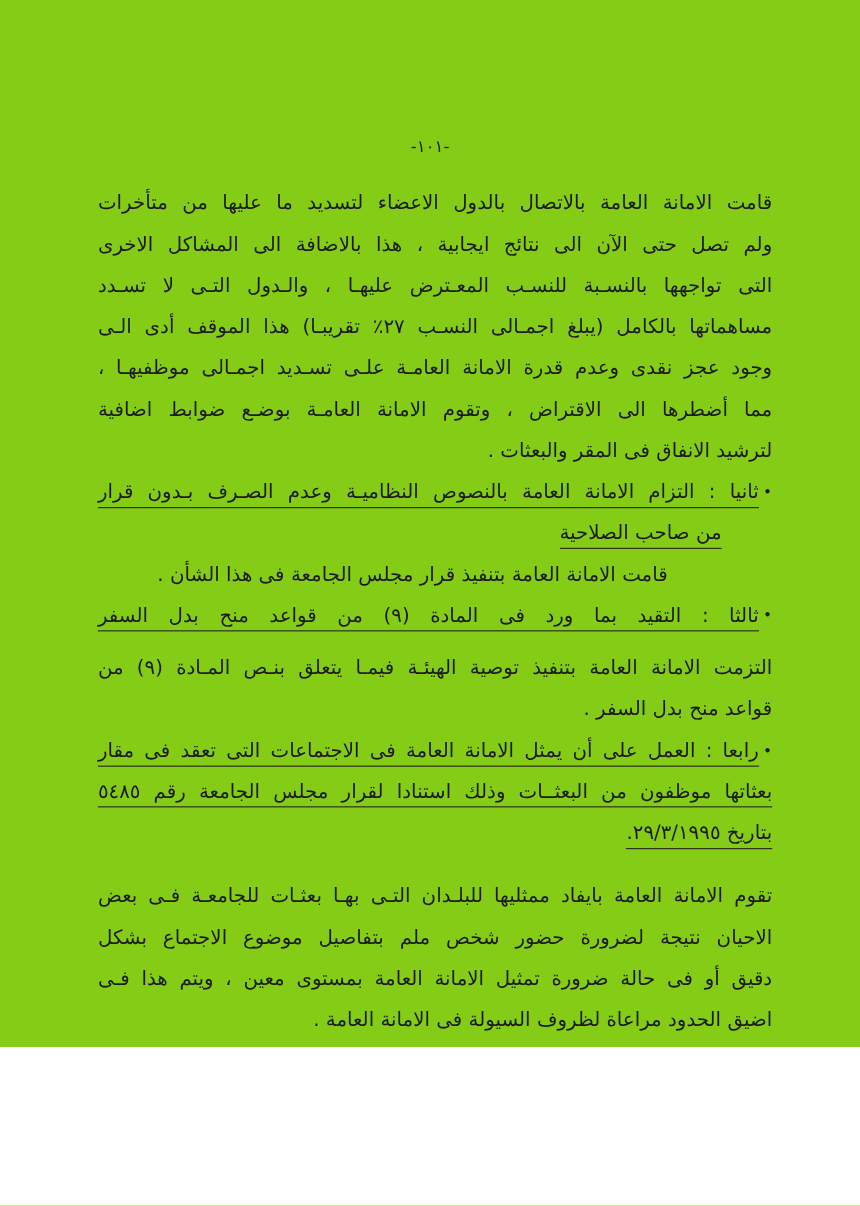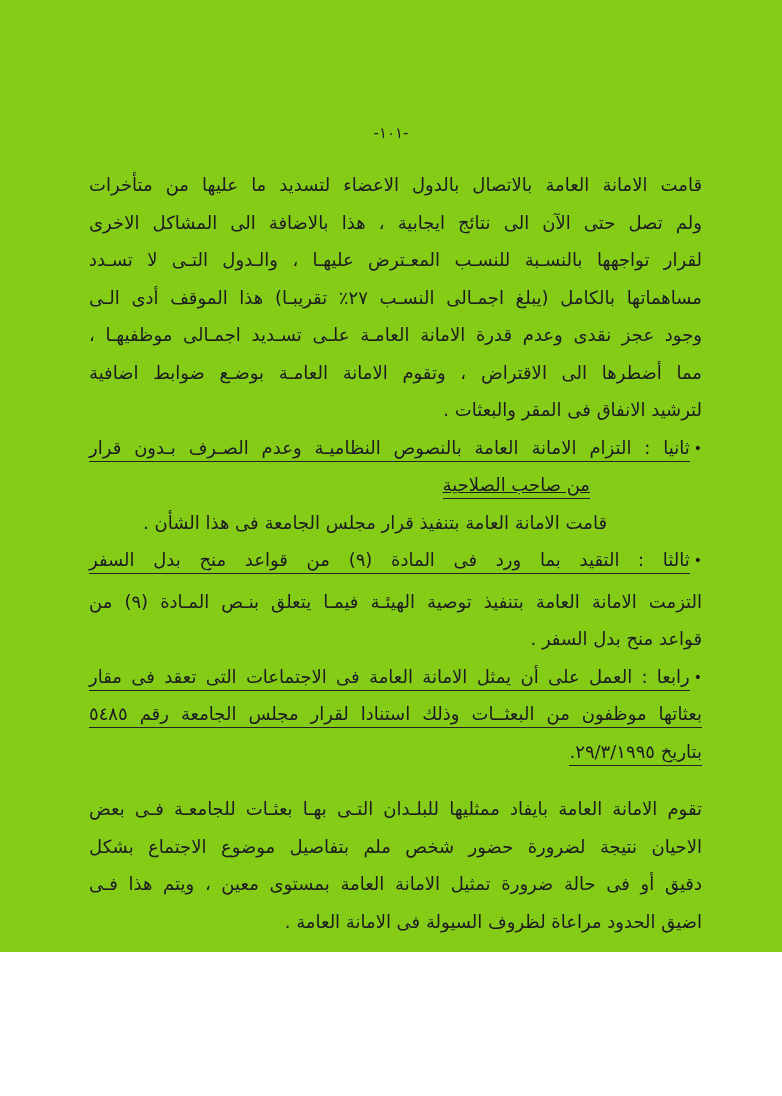--- a/index.html
+++ b/index.html
@@ -60,30 +60,30 @@
   }
 </style>
 </head>
 <body>
 
 <div class="sheet">
   <div class="page-number">-١٠١-</div>
   <div class="content" id="content">
       <div class="line fill"><span class="txt">قامت الامانة العامة بالاتصال بالدول الاعضاء لتسديد ما عليها  من متأخرات</span></div>
       <div class="line fill"><span class="txt">ولم تصل حتى الآن الى نتائج ايجابية ، هذا بالاضافة الى المشاكل الاخرى</span></div>
-      <div class="line fill"><span class="txt">لقرار تواجهها بالنسـبة للنسـب المعـترض عليهـا ، والـدول التـى لا تسـدد</span></div>
+      <div class="line fill"><span class="txt">التى تواجهها بالنسـبة للنسـب المعـترض عليهـا ، والـدول التـى لا تسـدد</span></div>
       <div class="line fill"><span class="txt">مساهماتها بالكامل (يبلغ  اجمـالى النسـب ٢٧٪ تقريبـا) هذا الموقف أدى الـى</span></div>
       <div class="line fill"><span class="txt">وجود عجز نقدى وعدم قدرة الامانة  العامـة علـى تسـديد اجمـالى موظفيهـا ،</span></div>
       <div class="line fill"><span class="txt">مما أضطرها الى الاقتراض ، وتقوم الامانة العامـة بوضـع ضوابط اضافية</span></div>
       <div class="line"><span class="txt">لترشيد الانفاق فى المقر والبعثات .</span></div>
       <div class="line fill underline"><span class="bullet">•</span><span class="txt">ثانيا :  التزام الامانة العامة بالنصوص النظاميـة وعدم الصـرف بـدون قرار</span></div>
-      <div class="line underline" style="margin-right: 112px; text-decoration: underline;"><span class="txt">من صاحب الصلاحية</span></div>
+      <div class="line underline" style="margin-right: 46px;"><span class="txt">من صاحب الصلاحية</span></div>
       <div class="line" style="margin-right: 95px;"><span class="txt">قامت الامانة العامة بتنفيذ قرار مجلس الجامعة فى هذا الشأن .</span></div>
       <div class="line fill underline"><span class="bullet">•</span><span class="txt">ثالثا :  التقيد بما ورد فى المادة (٩) من قواعد منح بدل السفر</span></div>
-      <div class="line fill" style="margin-top: 4px;"><span class="txt">التزمت الامانة العامة بتنفيذ توصية  الهيئـة فيمـا يتعلق بنـص المـادة (٩) من</span></div>
+      <div class="line fill" style="margin-top: 10px;"><span class="txt">التزمت الامانة العامة بتنفيذ توصية  الهيئـة فيمـا يتعلق بنـص المـادة (٩) من</span></div>
       <div class="line"><span class="txt">قواعد منح بدل السفر .</span></div>
       <div class="line fill underline"><span class="bullet">•</span><span class="txt">رابعا :  العمل على أن يمثل الامانة العامة فى الاجتماعات التى تعقد فى  مقار</span></div>
       <div class="line fill underline"><span class="txt">بعثاتها موظفون من البعثــات وذلك استنادا لقرار  مجلس الجامعة رقم ٥٤٨٥</span></div>
       <div class="line underline"><span class="txt">بتاريخ ٢٩/٣/١٩٩٥.</span></div>
       <div class="line fill" style="margin-top: 20px;"><span class="txt">تقوم الامانة العامة بايفاد ممثليها للبلـدان التـى بهـا بعثـات للجامعـة فـى بعض</span></div>
       <div class="line fill"><span class="txt">الاحيان نتيجة لضرورة حضور  شخص ملم بتفاصيل موضوع الاجتماع بشكل</span></div>
       <div class="line fill"><span class="txt">دقيق أو فى حالة ضرورة تمثيل الامانة العامة بمستوى معين ، ويتم  هذا فـى</span></div>
       <div class="line"><span class="txt">اضيق الحدود مراعاة لظروف السيولة فى الامانة العامة .</span></div>
     </div>
 </div>

